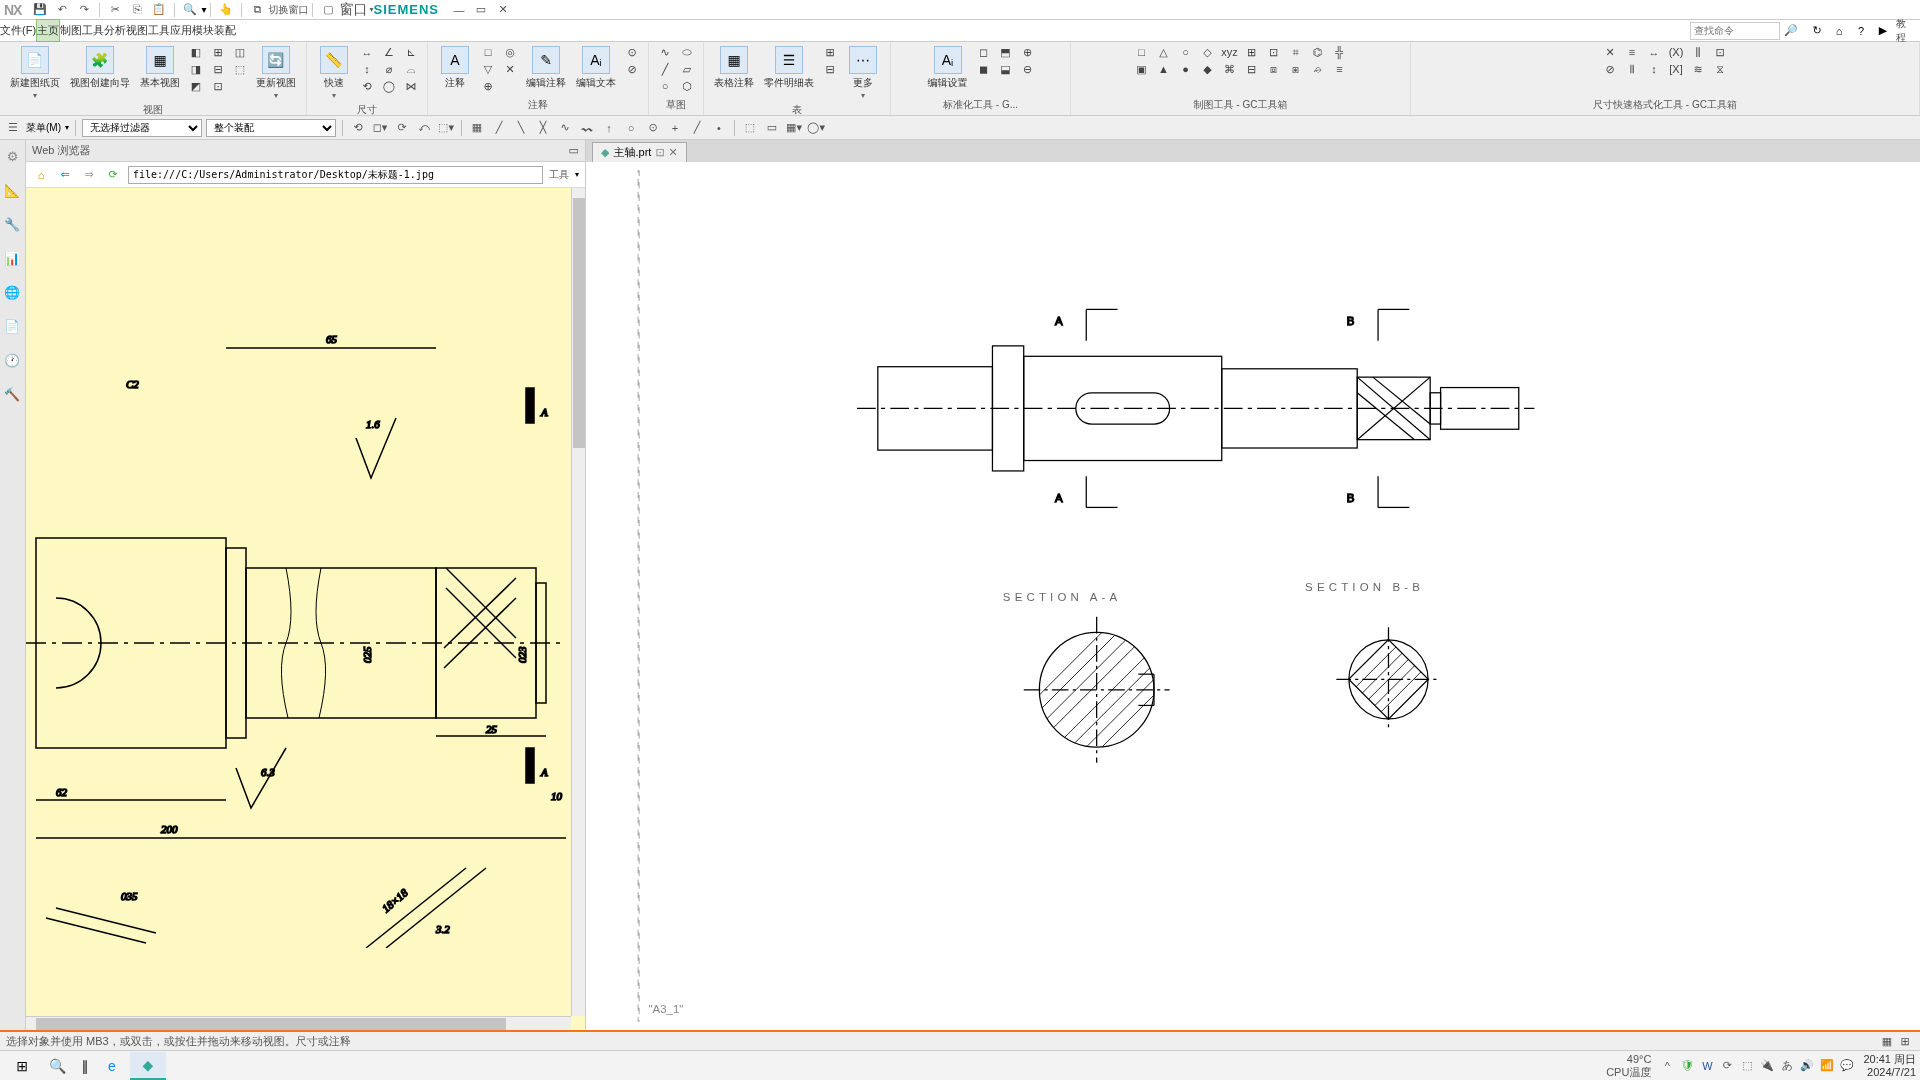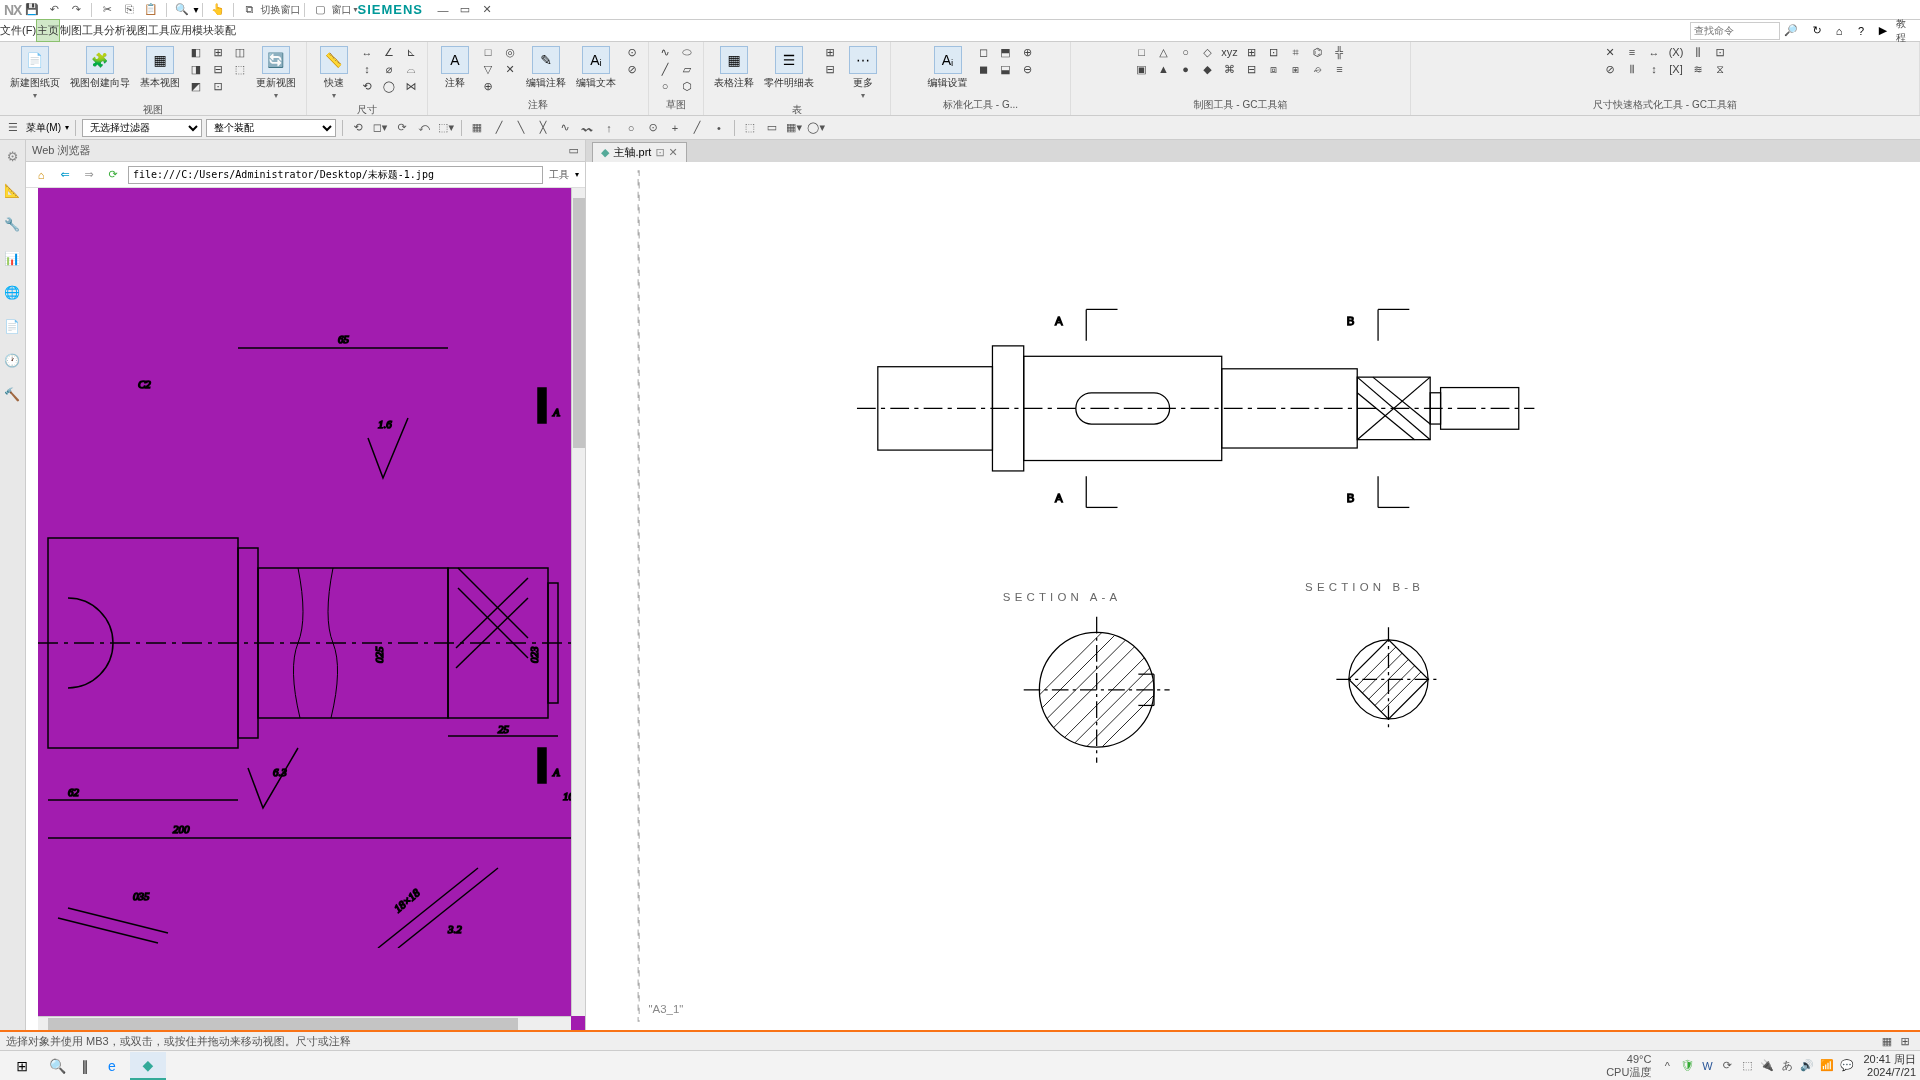--- a/index.html
+++ b/index.html
@@ -1,20 +1,20 @@
 <!DOCTYPE html>
 <html><head>
 <meta charset="utf-8">
 <style>
 * { margin: 0; padding: 0; box-sizing: border-box; font-family: "Microsoft YaHei", Arial, sans-serif; font-size: 11px; }
 body { background: #f0f0f0; width: 1920px; height: 1080px; overflow: hidden; position: relative; }
 
 
 .titlebar { height: 20px; background: #fff; display: flex; align-items: center; padding: 0 4px; border-bottom: 1px solid #ccc; }
-.nx-logo { color: #999; font-weight: bold; font-size: 14px; letter-spacing: -1px; }
+.nx-logo { color: #999; font-weight: bold; font-size: 14px; margin-right: 8px; letter-spacing: -1px; }
 .tb-icon { width: 18px; height: 18px; margin: 0 2px; display: inline-flex; align-items: center; justify-content: center; cursor: pointer; color: #555; font-size: 11px; }
 .tb-sep { width: 1px; height: 14px; background: #ccc; margin: 0 4px; }
 .title-center { flex: 1; text-align: center; color: #555; }
 .siemens { color: #009999; font-weight: bold; font-size: 13px; letter-spacing: 1px; margin-right: 9px; }
 .win-btn { width: 22px; height: 18px; display: inline-flex; align-items: center; justify-content: center; cursor: pointer; color: #555; }
 
 
 .menubar { height: 22px; background: #fff; display: flex; align-items: center; border-bottom: 1px solid #ccc; }
 .menu-item { padding: 3px 0; color: #333; cursor: pointer; }
 .menu-item.active { background: #d1e8c8; border: 1px solid #8bc06f; }
@@ -48,21 +48,21 @@
 .left-rail { width: 26px; background: #e8e8e8; border-right: 1px solid #ccc; display: flex; flex-direction: column; align-items: center; padding-top: 6px; gap: 14px; }
 .rail-icon { width: 20px; height: 20px; cursor: pointer; display: flex; align-items: center; justify-content: center; font-size: 13px; }
 
 
 .web-panel { width: 560px; background: #fff; border-right: 1px solid #ccc; display: flex; flex-direction: column; }
 .web-titlebar { height: 22px; background: #e9e9e9; border-bottom: 1px solid #ccc; display: flex; align-items: center; padding: 0 6px; color: #555; gap: 44px; }
 .web-titlebar .spacer { flex: 1; }
 .web-toolbar { height: 26px; display: flex; align-items: center; padding: 0 6px; gap: 6px; border-bottom: 1px solid #ddd; }
 .wt-icon { width: 18px; height: 18px; cursor: pointer; display: flex; align-items: center; justify-content: center; color: #555; }
 .wt-url { flex: 1; height: 18px; border: 1px solid #aaa; padding: 0 4px; font-size: 10px; font-family: monospace; }
-.web-content { flex: 1; position: relative; overflow: hidden; background: #a21caf; margin-left: 12px; }
+.web-content { flex: 1; position: relative; overflow: hidden; background: #fef9c3; }
 .scroll-v { width: 14px; background: #eee; position: absolute; right: 0; top: 0; bottom: 14px; border-left: 1px solid #ccc; }
 .scroll-v-thumb { background: #c4c4c4; width: 12px; margin-left: 1px; height: 250px; margin-top: 10px; }
 .scroll-h { height: 14px; background: #eee; position: absolute; left: 0; right: 14px; bottom: 0; border-top: 1px solid #ccc; }
 .scroll-h-thumb { background: #c4c4c4; height: 12px; margin-top: 1px; width: 470px; margin-left: 10px; }
 
 
 .draw-panel { flex: 1; background: #fff; display: flex; flex-direction: column; position: relative; }
 .tab-bar { height: 22px; background: #d8d8d8; display: flex; align-items: flex-end; padding-left: 6px; }
 .tab { height: 20px; background: #efefef; border: 1px solid #aaa; border-bottom: none; padding: 2px 8px; display: flex; align-items: center; gap: 4px; font-size: 10px; cursor: pointer; }
 .tab .tab-icon { color: #5a9; font-size: 11px; }
@@ -101,21 +101,21 @@
   <span class="tb-sep"></span>
   <span class="tb-icon">🔍</span>
   <span style="font-size:10px">▾</span>
   <span class="tb-sep"></span>
   <span class="tb-icon">👆</span>
   <span class="tb-sep"></span>
   <span class="tb-icon">⧉</span>
   <span style="font-size:10px;color:#555">切换窗口</span>
   <span class="tb-sep"></span>
   <span class="tb-icon">▢</span>
-  <span style="font-size:10px;color:#555">窗口</span>
+  <span style="font-size:14px;color:#555">窗口</span>
   <span style="font-size:8px;color:#666;margin-left:2px">▾</span>
   <span class="siemens">SIEMENS</span>
   <span class="win-btn">—</span>
   <span class="win-btn">▭</span>
   <span class="win-btn">✕</span>
 </div>
 
 <div class="menubar">
   <span class="menu-item">文件(F)</span>
   <span class="menu-item active">主页</span>

